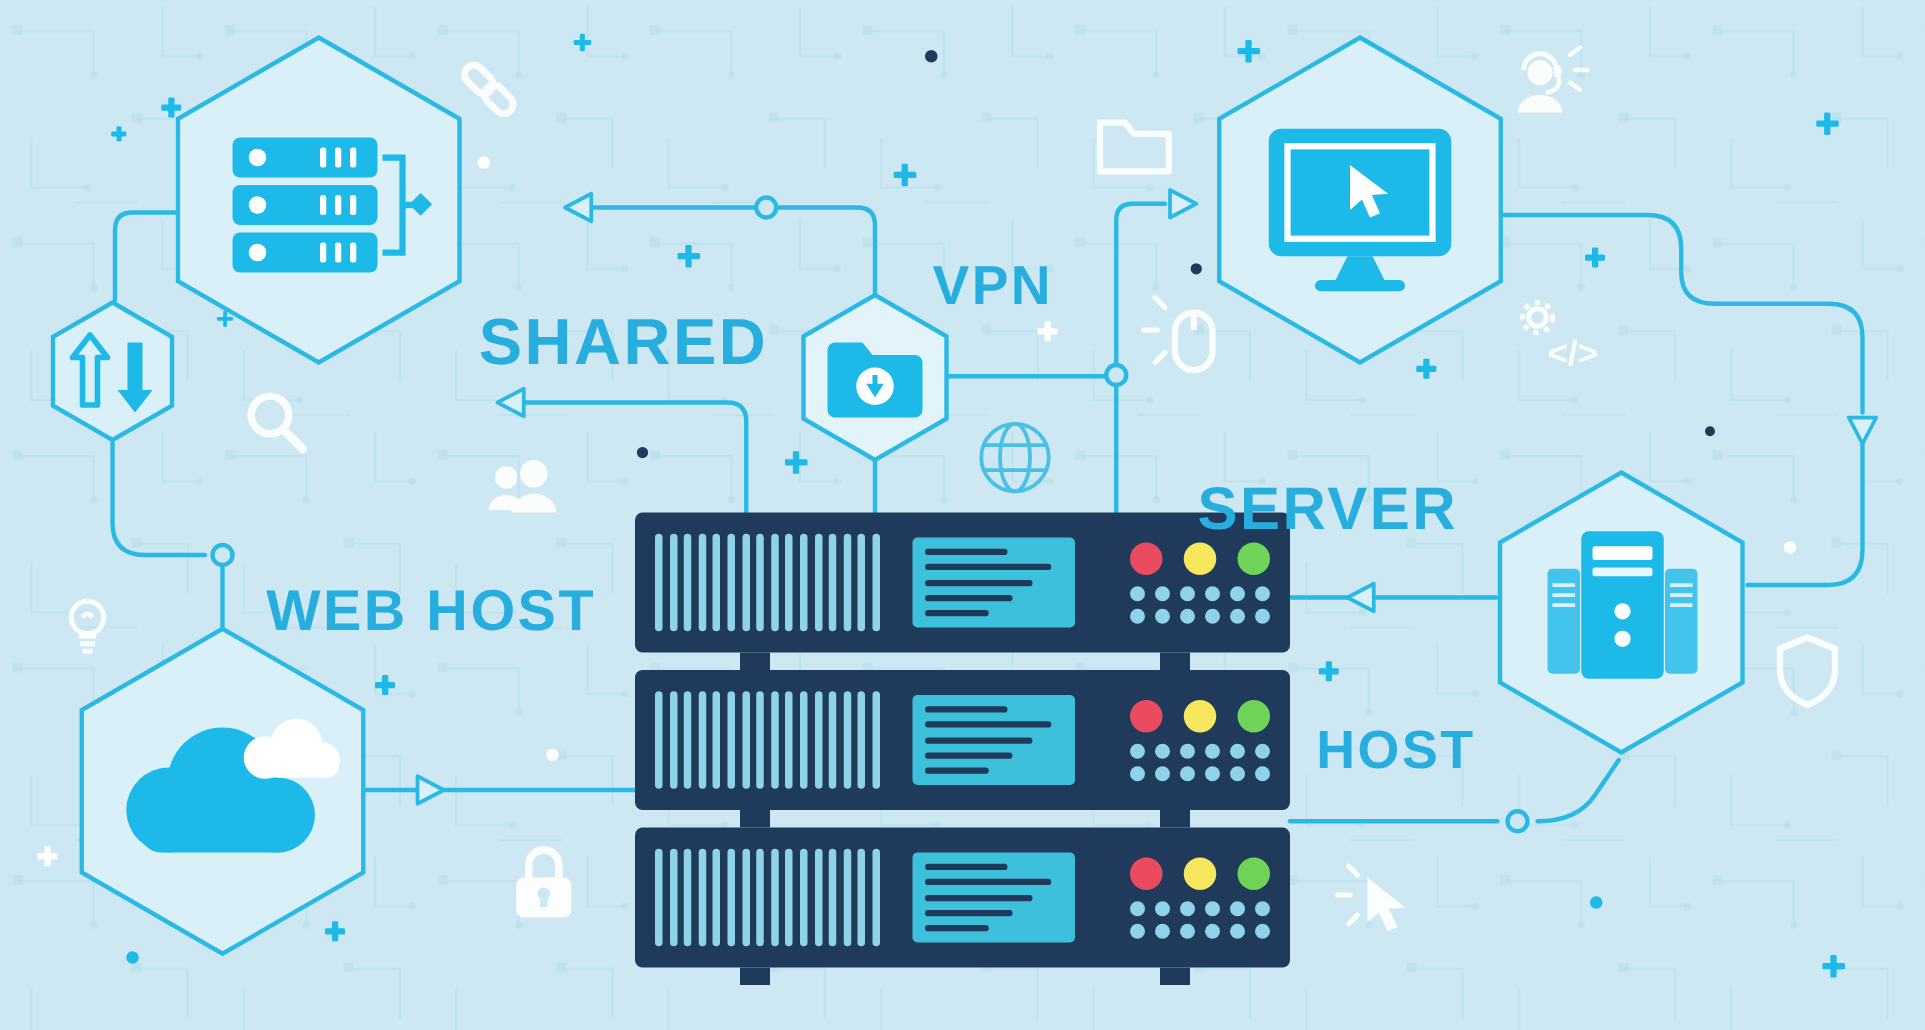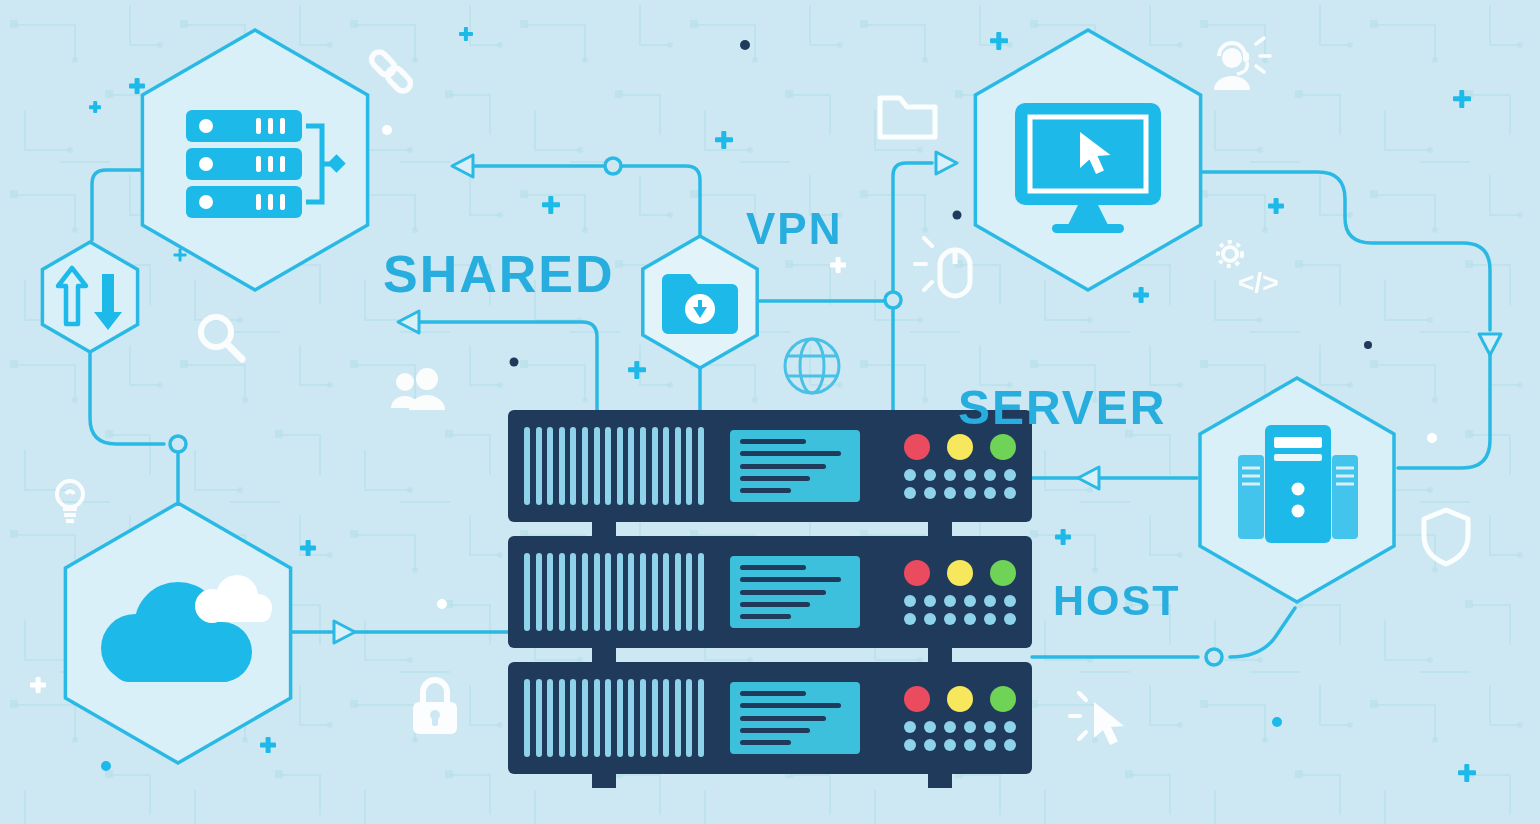--- a/index.html
+++ b/index.html
@@ -346,20 +346,21 @@
       <div class="deco dot" style="left: 387px; top: 130px; width: 10px; height: 10px; background: rgb(255, 255, 255);"></div>
       <div class="deco dot" style="left: 442px; top: 604px; width: 10px; height: 10px; background: rgb(255, 255, 255);"></div>
       <div class="deco dot" style="left: 1432px; top: 438px; width: 10px; height: 10px; background: rgb(255, 255, 255);"></div>
       <div class="deco dot" style="left: 106px; top: 766px; width: 10px; height: 10px; background: rgb(29, 185, 232);"></div>
       <div class="deco dot" style="left: 1277px; top: 722px; width: 10px; height: 10px; background: rgb(29, 185, 232);"></div>
     </div>
 
   <div class="label label-vpn">VPN</div>
   <div class="label label-shared">SHARED</div>
   <div class="label label-server">SERVER</div>
+  <div class="label label-web-host">WEB HOST</div>
   <div class="label label-cloud">HOST</div>
 
   <div id="rack">
       <div class="rack-unit">
         <div class="vents">
           <i></i>
           <i></i>
           <i></i>
           <i></i>
           <i></i>

